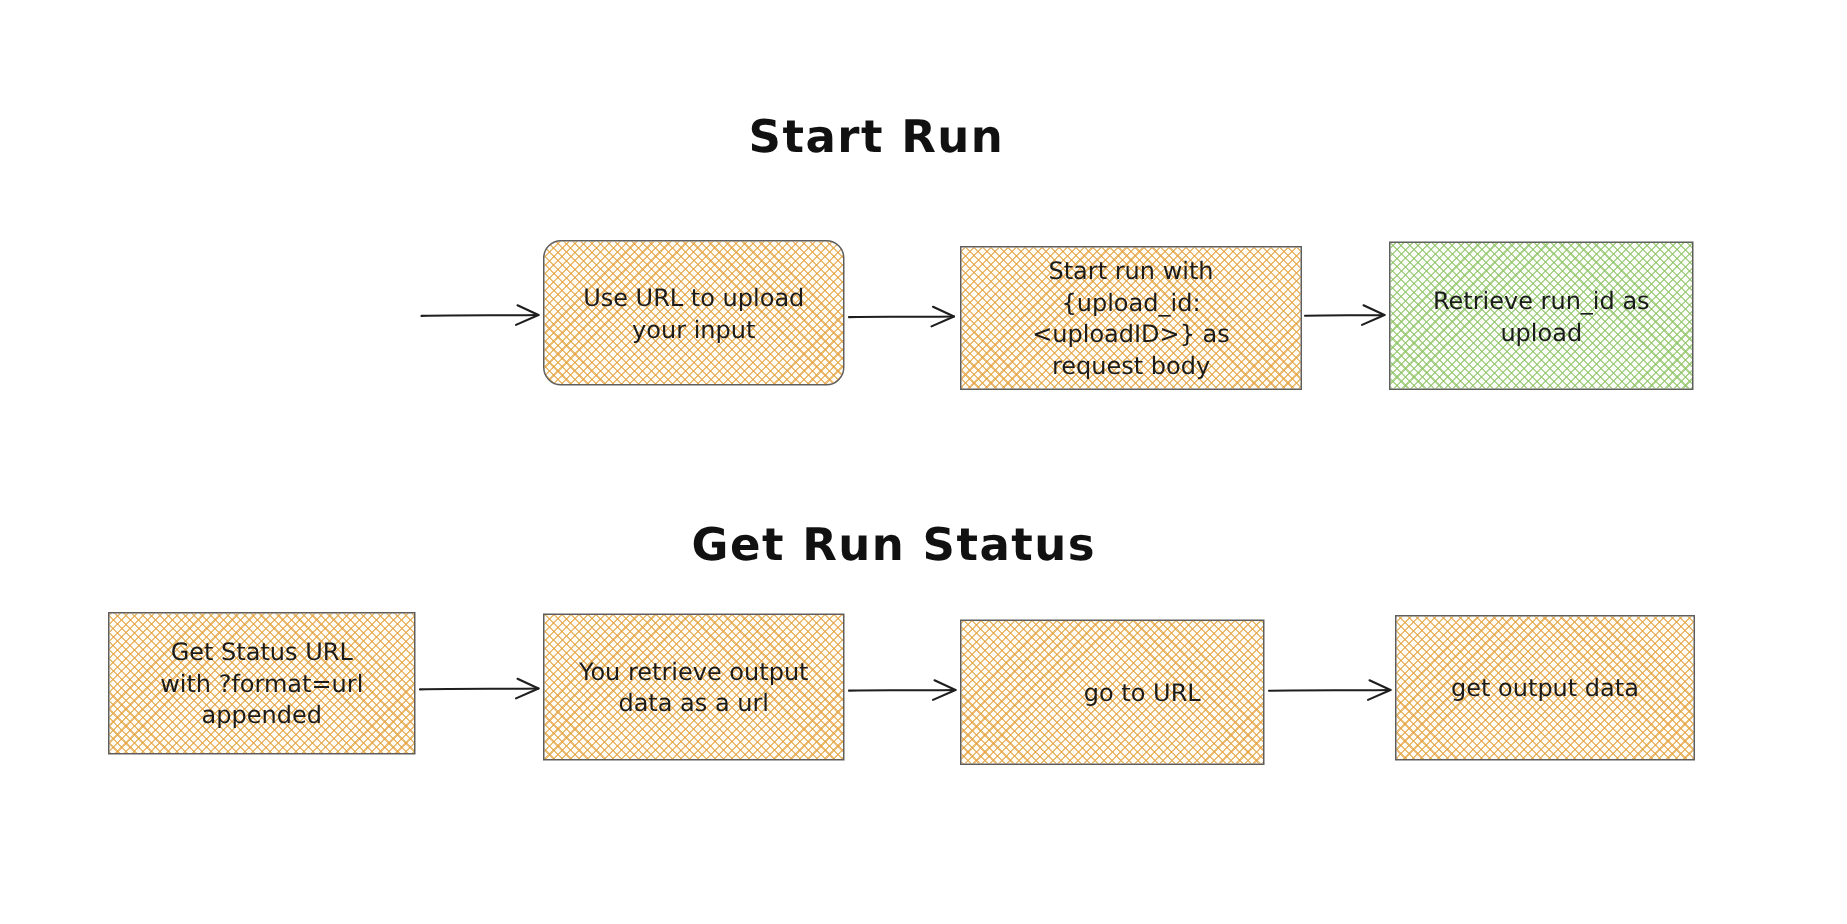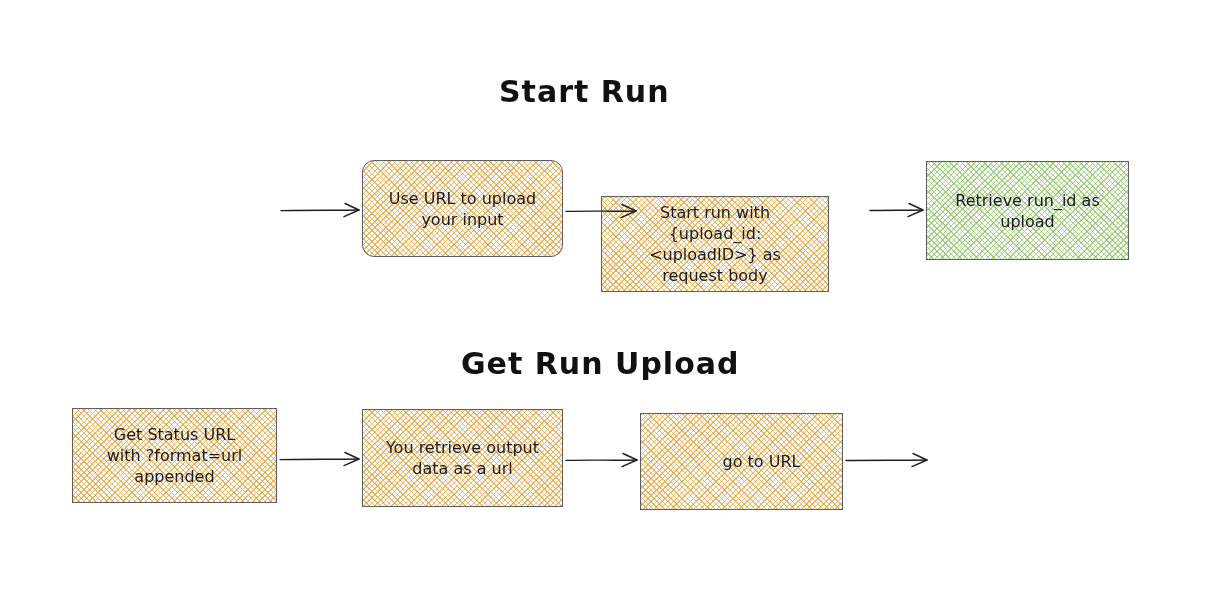--- a/index.html
+++ b/index.html
@@ -43,21 +43,21 @@
       repeating-linear-gradient(-45deg, rgba(228,160,60,0.70) 0 1px, transparent 1px 4px);
   }
   .fill-green{
     background-color:#fbfdf8;
     background-image:
       repeating-linear-gradient(45deg,  rgba(139,195,98,0.70) 0 1px, transparent 1px 4px),
       repeating-linear-gradient(-45deg, rgba(139,195,98,0.70) 0 1px, transparent 1px 4px);
   }
   .n1{left:72px;top:158px;width:205px;height:98px;}
   .n2{left:362px;top:160px;width:201px;height:97px;border-radius:12px;}
-  .n3{left:601px;top:164px;width:228px;height:96px;margin-top:32px;}
+  .n3{left:640px;top:164px;width:228px;height:96px;}
   .n4{left:926px;top:161px;width:203px;height:99px;}
   .n5{left:72px;top:408px;width:205px;height:95px;}
   .n6{left:362px;top:409px;width:201px;height:98px;}
   .n7{left:640px;top:413px;width:203px;height:97px;padding-left:40px;}
   .n8{left:930px;top:410px;width:200px;height:97px;}
   .arrow{position:absolute;overflow:visible;}
   .arrow path{
     stroke:#1e1e1e;
     stroke-width:1.4;
     fill:none;
@@ -93,33 +93,36 @@
   </svg>
   <svg class="arrow" style="left:564px;top:200px;width:76px;height:22px" viewBox="0 0 76 22">
     <path d="M2 11.4 C 26 10.8, 50 11.5, 72 11"></path>
     <path d="M58 4.5 L72 11 L57 17.6"></path>
   </svg>
   <svg class="arrow" style="left:868px;top:199px;width:59px;height:22px" viewBox="0 0 59 22">
     <path d="M2 11.5 C 20 11, 38 11.4, 55 11"></path>
     <path d="M41 4.5 L55 11 L40 17.6"></path>
   </svg>
 
-  <div class="section-title title-2">Get Run Upload</div>
+  <div class="section-title title-2">Get Run Status</div>
 
   <div class="node fill-orange n6">
     <span class="node-label">You retrieve output
 data as a url</span>
   </div>
   <div class="node fill-orange n5">
     <span class="node-label">Get Status URL
 with ?format=url
 appended</span>
   </div>
   <div class="node fill-orange n7">
     <span class="node-label">go to URL</span>
+  </div>
+  <div class="node fill-orange n8">
+    <span class="node-label">get output data</span>
   </div>
 
   <svg class="arrow" style="left:278px;top:448px;width:85px;height:22px" viewBox="0 0 85 22">
     <path d="M2 11.6 C 28 10.9, 57 11.4, 81 11"></path>
     <path d="M67 4.5 L81 11 L66 17.6"></path>
   </svg>
   <svg class="arrow" style="left:564px;top:449px;width:77px;height:22px" viewBox="0 0 77 22">
     <path d="M2 11.4 C 26 10.8, 51 11.5, 73 11"></path>
     <path d="M59 4.5 L73 11 L58 17.6"></path>
   </svg>

